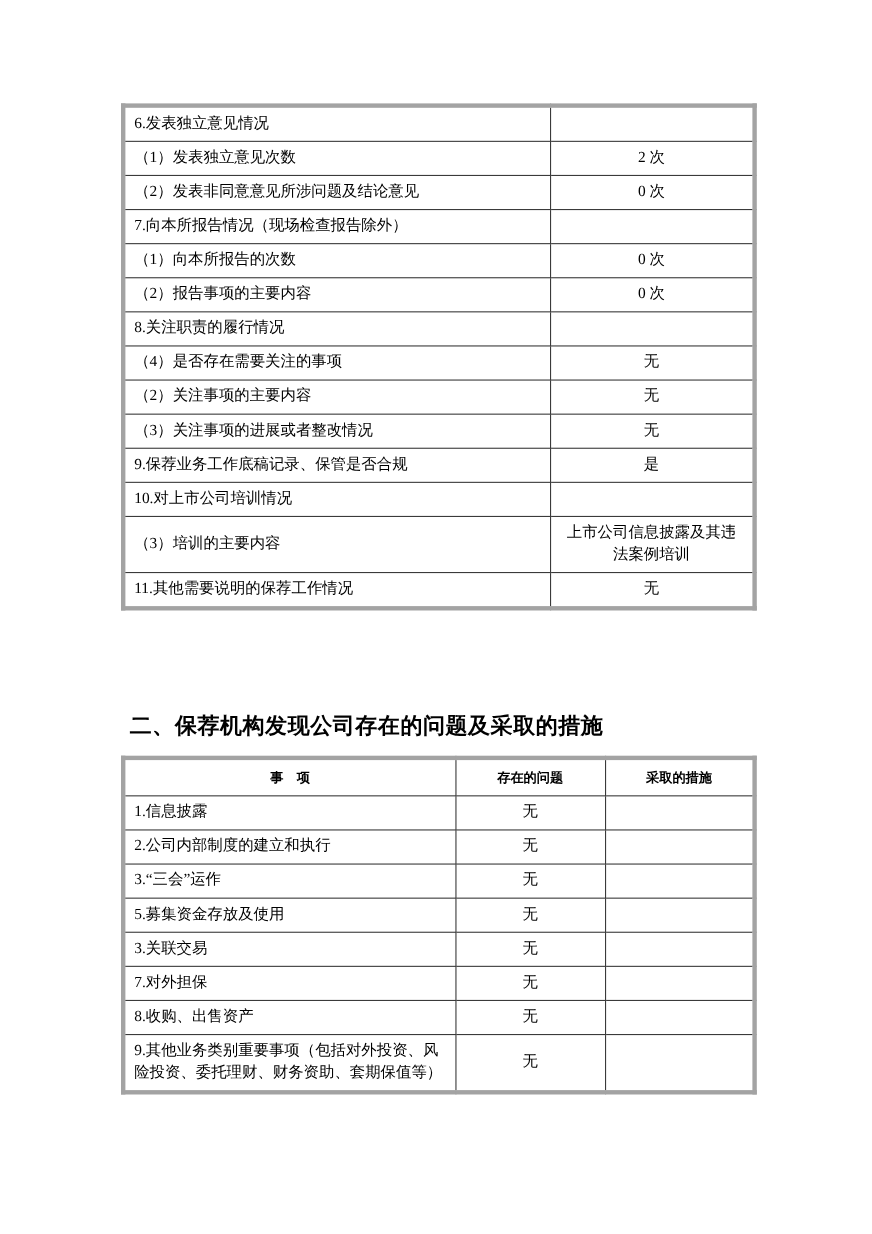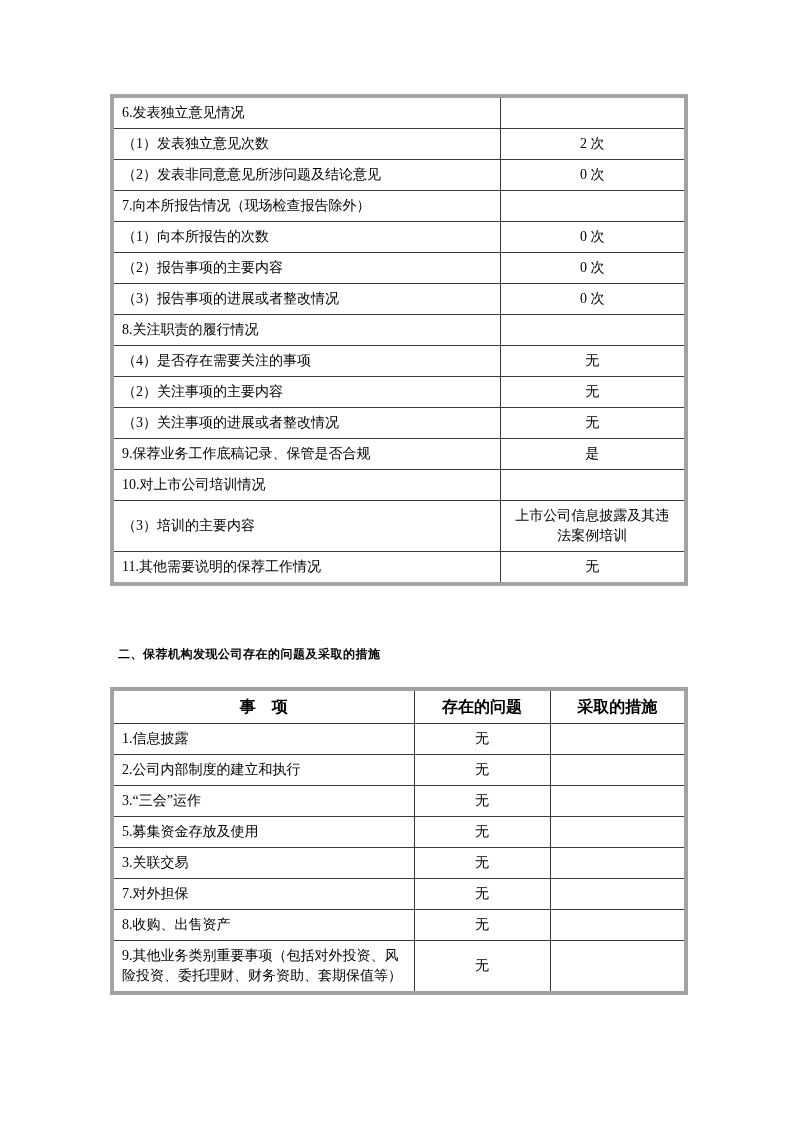--- a/index.html
+++ b/index.html
@@ -46,31 +46,31 @@
     text-align: center;
   }
   #table1 col.c-item  { width: 388px; }
   #table1 col.c-value { width: 186px; }
   #table2 col.c-item    { width: 302px; }
   #table2 col.c-problem { width: 136px; }
   #table2 col.c-measure { width: 136px; }
   #table2 thead th {
     font-family: "Liberation Sans", "DejaVu Sans", sans-serif;
     font-weight: bold;
-    font-size: 16px;
+    font-size: 12px;
     padding: 6px 8px;
   }
   .section-heading {
     position: absolute;
     left: 118px;
     top: 646px;
     width: 600px;
     font-family: "Liberation Sans", "DejaVu Sans", sans-serif;
     font-weight: bold;
-    font-size: 12px;
+    font-size: 20px;
     letter-spacing: 0.5px;
     color: #000000;
   }
   
   .doc-table td:empty::after { content: "\00a0"; }
 </style>
 </head>
 <body>
 
 <div class="page">
@@ -96,24 +96,20 @@
         <tr>
           <td class="item-cell">7.向本所报告情况（现场检查报告除外）</td>
           <td class="value-cell"></td>
         </tr>
         <tr>
           <td class="item-cell">（1）向本所报告的次数</td>
           <td class="value-cell">0 次</td>
         </tr>
         <tr>
           <td class="item-cell">（2）报告事项的主要内容</td>
-          <td class="value-cell">0 次</td>
-        </tr>
-        <tr>
-          <td class="item-cell">（3）报告事项的进展或者整改情况</td>
           <td class="value-cell">0 次</td>
         </tr>
         <tr>
           <td class="item-cell">8.关注职责的履行情况</td>
           <td class="value-cell"></td>
         </tr>
         <tr>
           <td class="item-cell">（4）是否存在需要关注的事项</td>
           <td class="value-cell">无</td>
         </tr>

